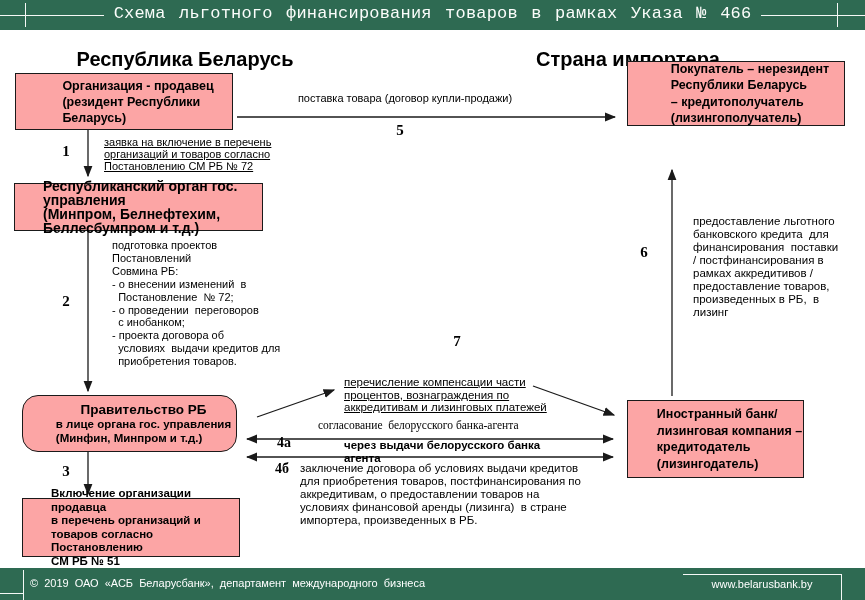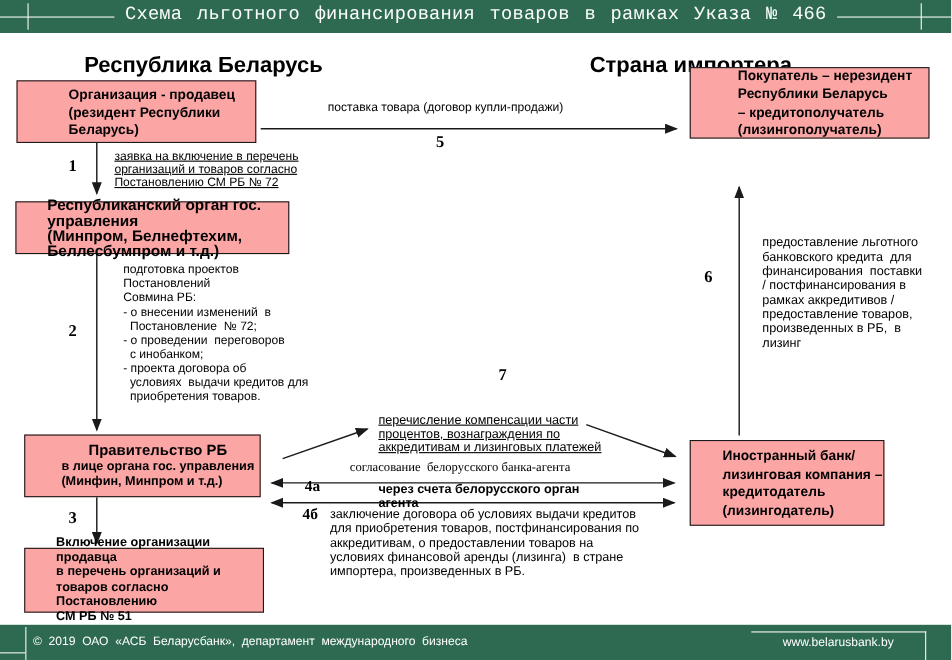--- a/index.html
+++ b/index.html
@@ -75,21 +75,21 @@
   <div class="colhead" style="left:498px;">Страна импортера</div>
 
   <div class="node" style="left:15px;top:73px;width:218px;height:57px;font-size:12.5px;line-height:16px;">Организация - продавец
 (резидент Республики
 Беларусь)</div>
 
   <div class="node" style="left:14px;top:183px;width:249px;height:48px;font-size:14px;line-height:14px;">Республиканский орган гос. управления
 (Минпром, Белнефтехим,
 Беллесбумпром и т.д.)</div>
 
-  <div class="node" style="left:22px;top:395px;width:215px;height:57px;font-size:11.5px;line-height:14px;flex-direction:column;">
+  <div class="node" style="left:22px;top:395px;width:215px;height:57px;font-size:11.5px;line-height:14px;flex-direction:column;border-radius:16px;">
     <span style="font-size:13.5px;">Правительство РБ</span>
     <span>в лице органа гос. управления
 (Минфин, Минпром и т.д.)</span>
   </div>
 
   <div class="node" style="left:22px;top:498px;width:218px;height:59px;font-size:11.5px;line-height:13.5px;">Включение организации продавца
 в перечень организаций и
 товаров согласно Постановлению
 СМ РБ № 51</div>
 
@@ -135,21 +135,21 @@
 / постфинансирования в
 рамках аккредитивов /
 предоставление товаров,
 произведенных в РБ,  в
 лизинг</div>
 
   <div class="note" style="left:344px;top:351px;font-size:11.5px;line-height:12.6px;">
     <span style="white-space:pre-wrap;display:block;text-decoration:underline;">перечисление компенсации части
 процентов, вознаграждения по
 аккредитивам и лизинговых платежей</span>
-    <span style="white-space:pre-wrap;display:block;font-weight:bold;">через счета белорусского орган
+    <span style="white-space:pre-wrap;display:block;font-weight:bold;">через выдачи белорусского банка
 агента</span>
   </div>
 
   <div class="note serifnote" style="left:318px;top:419px;">согласование  белорусского банка-агента</div>
 
   <div class="note" style="left:300px;top:462px;font-size:11.5px;line-height:13px;">заключение договора об условиях выдачи кредитов
 для приобретения товаров, постфинансирования по
 аккредитивам, о предоставлении товаров на
 условиях финансовой аренды (лизинга)  в стране
 импортера, произведенных в РБ.</div>

